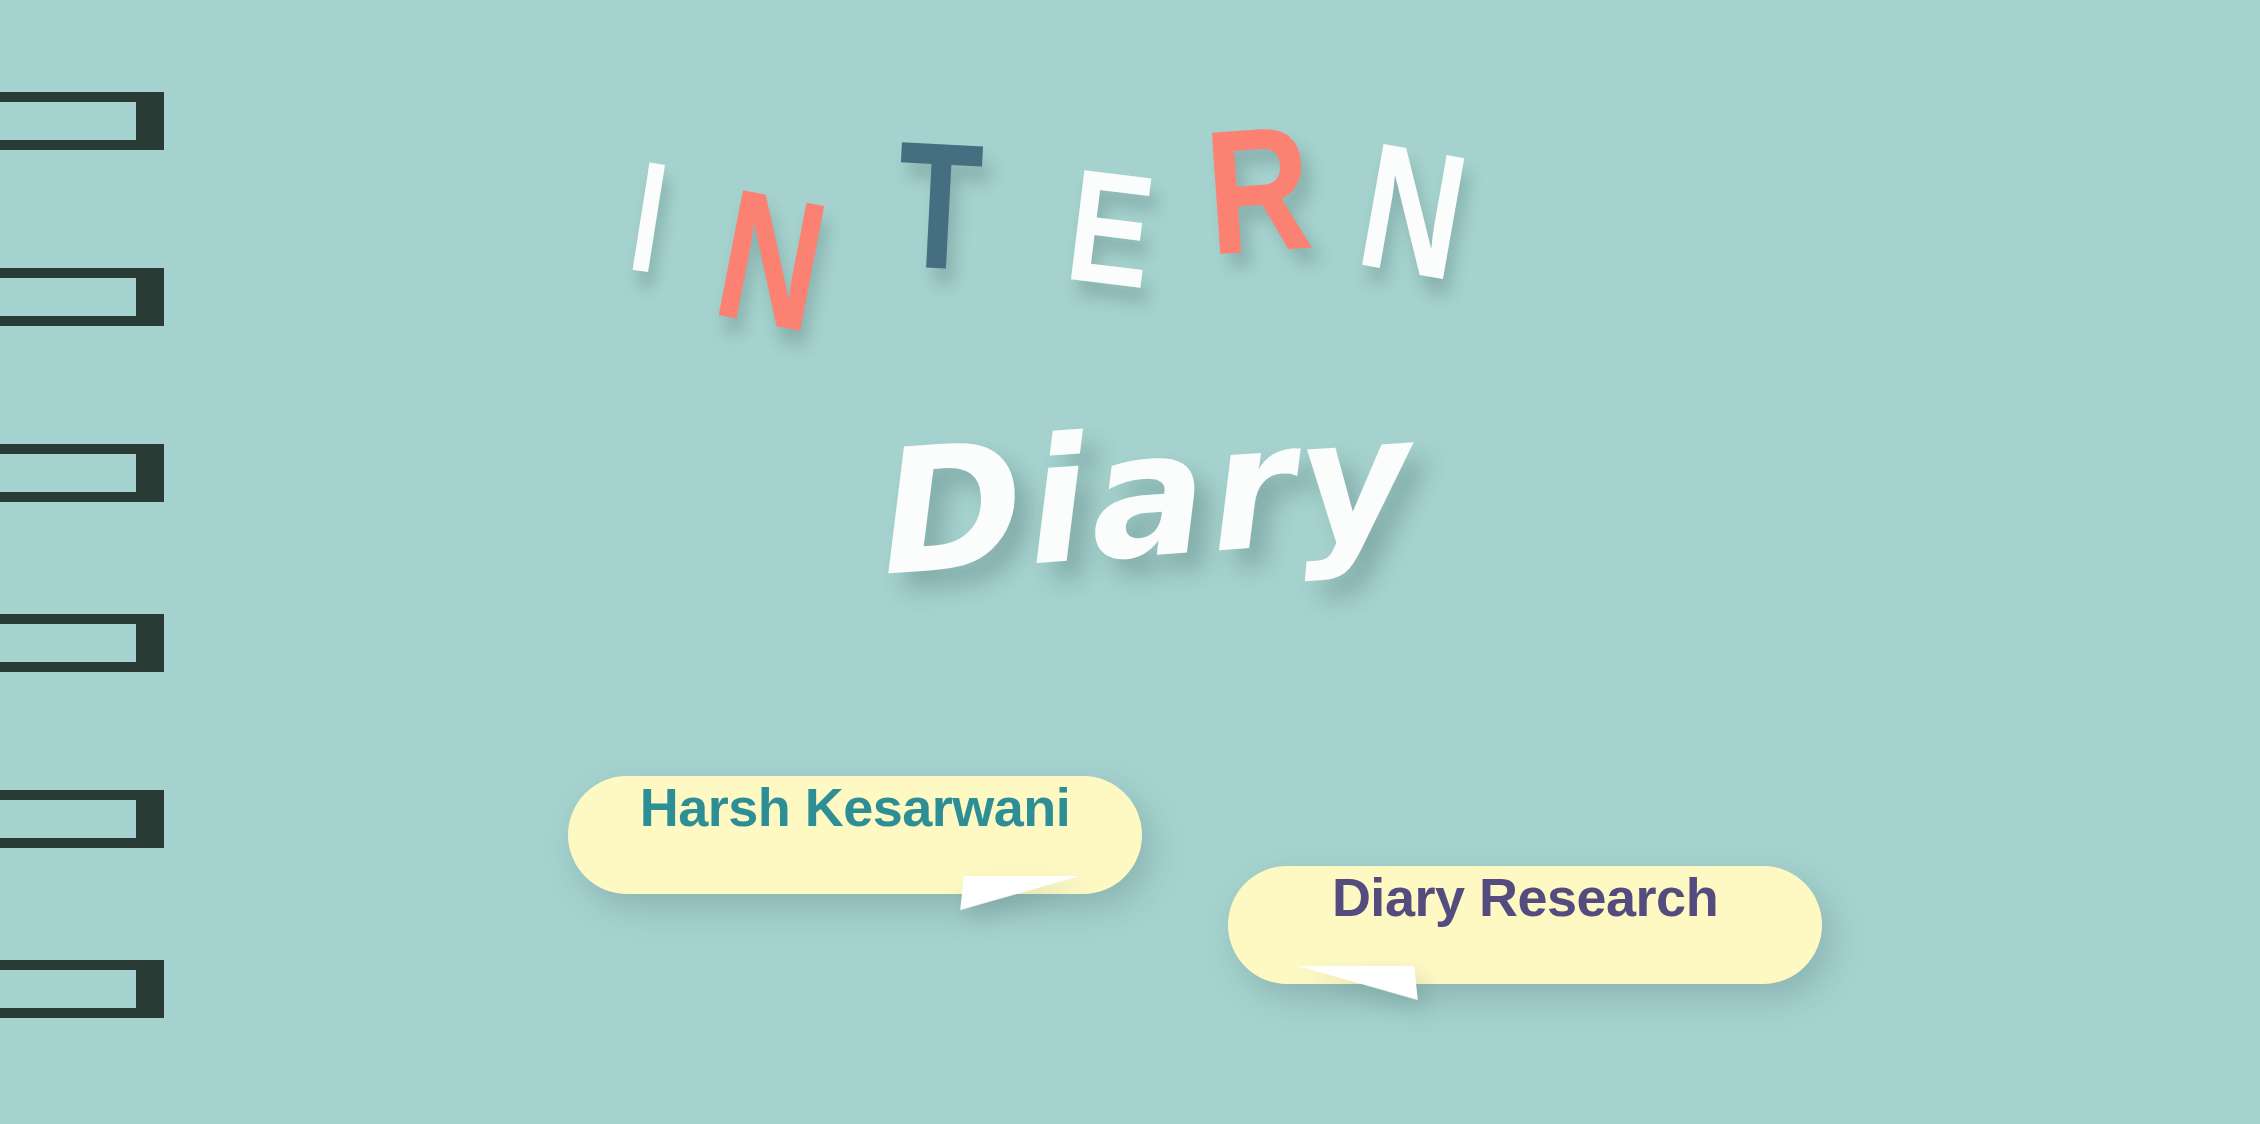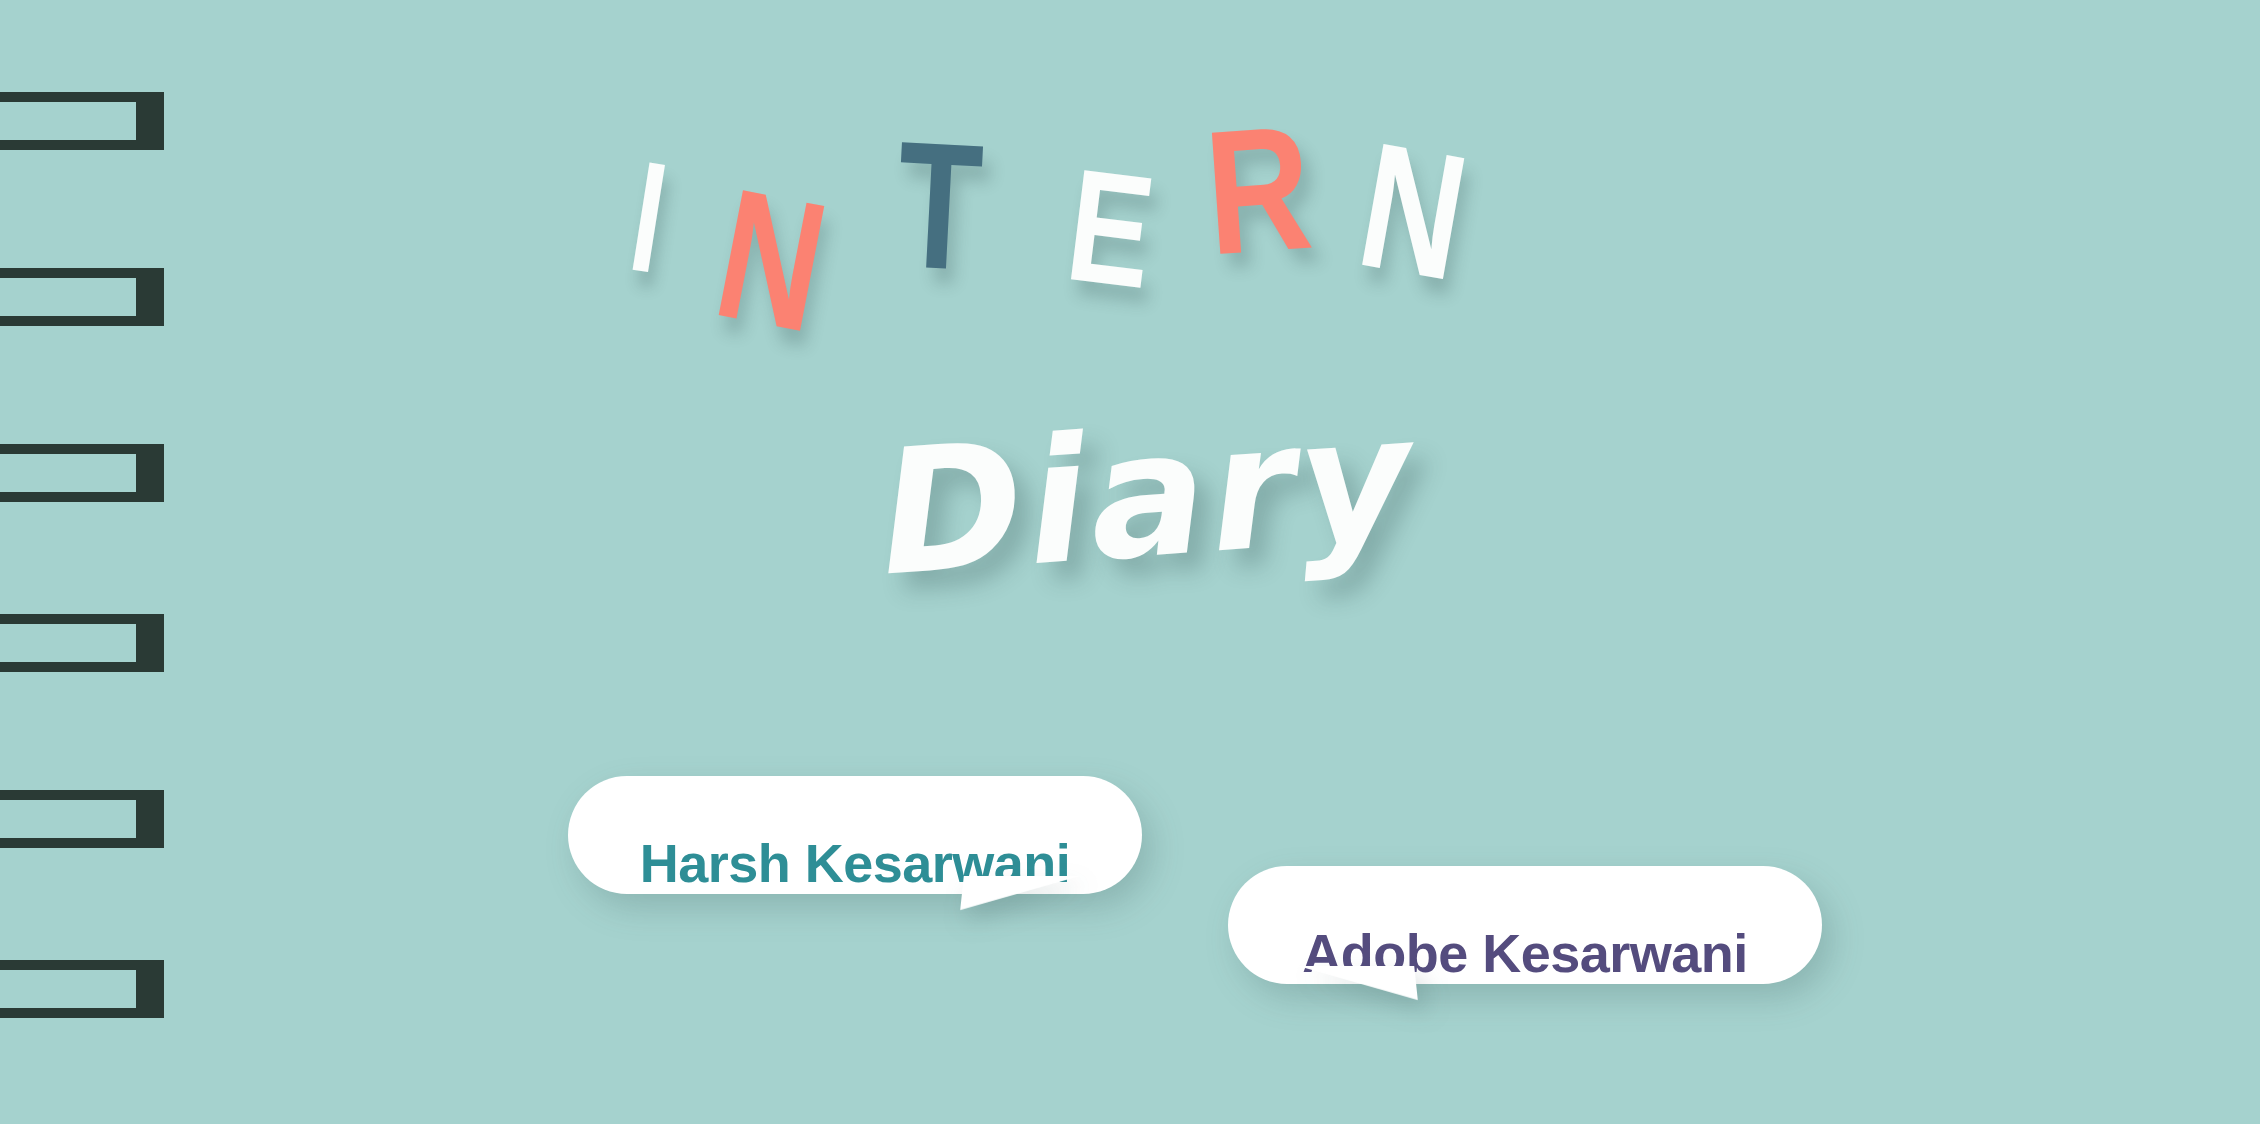--- a/index.html
+++ b/index.html
@@ -76,24 +76,24 @@
     color:#FBFDFC;
     transform:rotate(-4deg);
     text-shadow:14px 18px 22px rgba(40,70,70,0.26);
     white-space:pre;
   }
 
   
   .bubble {
     position:absolute;
     z-index:4;
-    background:#ffffff;
+    background:#fef9c3;
     border-radius:999px;
     display:flex;
-    align-items:flex-end;
+    align-items:flex-start;
     justify-content:center;
     filter:drop-shadow(10px 14px 16px rgba(40,70,70,0.20));
   }
   .bubble .btext {
     font-family:"Liberation Sans", sans-serif;
     font-weight:bold;
     white-space:pre;
   }
   .tail {
     position:absolute;
@@ -175,17 +175,17 @@
   </div>
 
   <div id="diary">Diary</div>
 
   <div class="bubble" id="bubble-name">
     <span class="btext">Harsh Kesarwani</span>
   </div>
   <div class="tail" id="tail-name"></div>
 
   <div class="bubble" id="bubble-org">
-    <span class="btext">Adobe Kesarwani</span>
+    <span class="btext">Diary Research</span>
   </div>
   <div class="tail" id="tail-org"></div>
 
 </div>
 
 </body></html>

